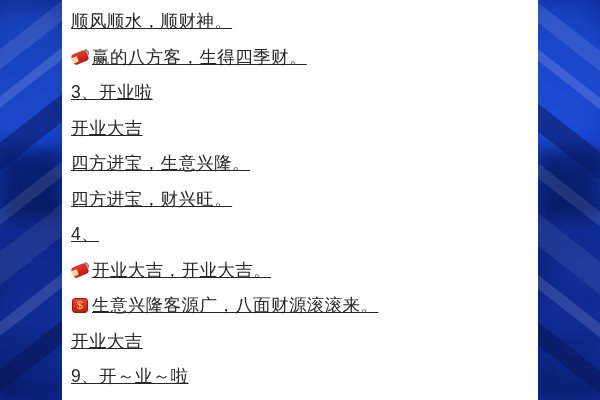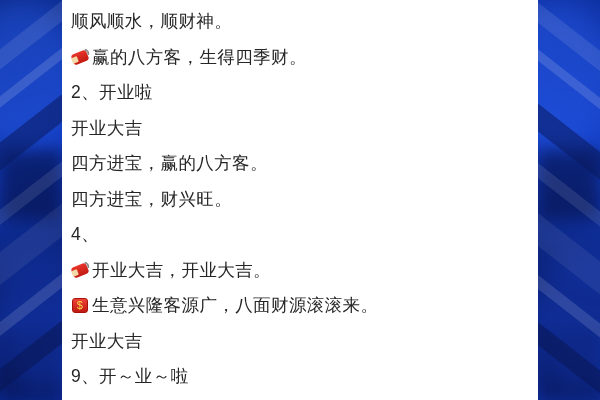--- a/index.html
+++ b/index.html
@@ -97,20 +97,21 @@
   }
   .line {
     display: flex;
     align-items: center;
     height: 35.5px;
     font-size: 17.5px;
     color: #262626;
     letter-spacing: 0.4px;
     white-space: nowrap;
     font-family: "Liberation Sans", sans-serif;
+    text-decoration: underline;
   }
   .line .txt { line-height: 1; }
 
   
   .emoji {
     position: relative;
     display: inline-block;
     width: 19px;
     height: 19px;
     margin-right: 2px;
@@ -209,29 +210,29 @@
     <div class="line">
       <span class="emoji cracker">
         <span class="body"></span>
           <span class="cap"></span>
           <span class="fuse"></span>
       </span>
       <span class="txt">赢的八方客，生得四季财。</span>
     </div>
 
     <div class="line">
-      <span class="txt">2、开业啦</span>
+      <span class="txt">3、开业啦</span>
     </div>
 
     <div class="line">
       <span class="txt">开业大吉</span>
     </div>
 
     <div class="line">
-      <span class="txt">四方进宝，赢的八方客。</span>
+      <span class="txt">四方进宝，生意兴隆。</span>
     </div>
 
     <div class="line">
       <span class="txt">四方进宝，财兴旺。</span>
     </div>
 
     <div class="line">
       <span class="txt">4、</span>
     </div>
 

